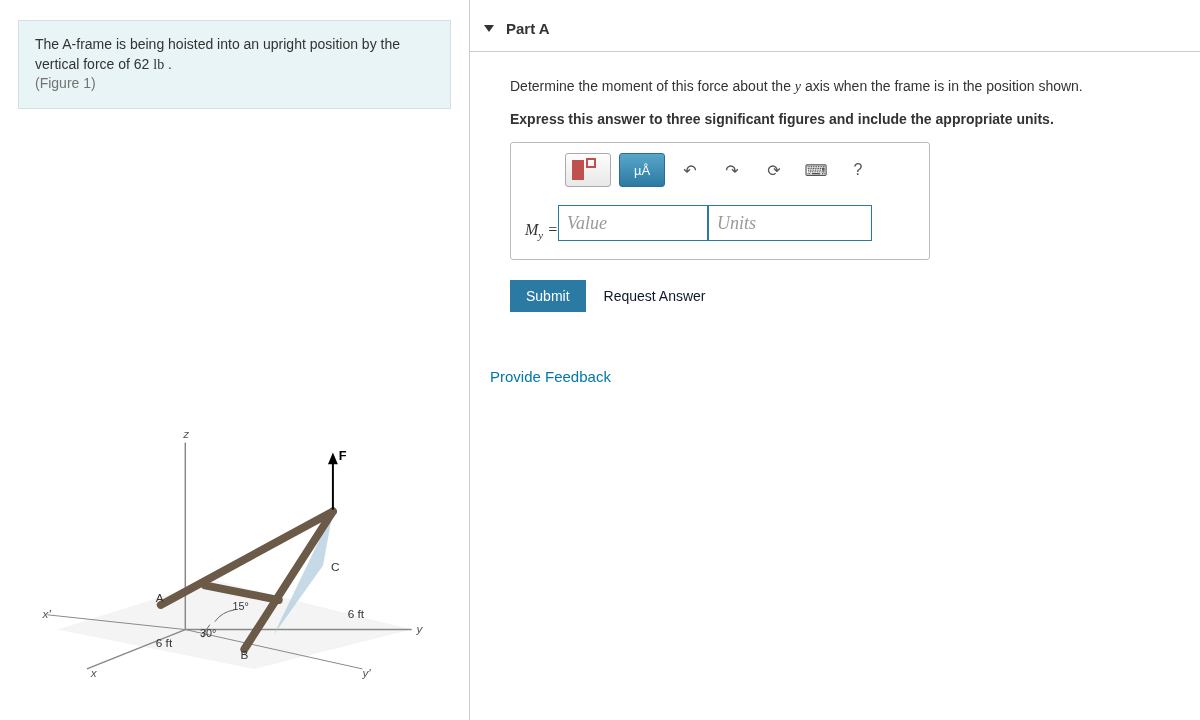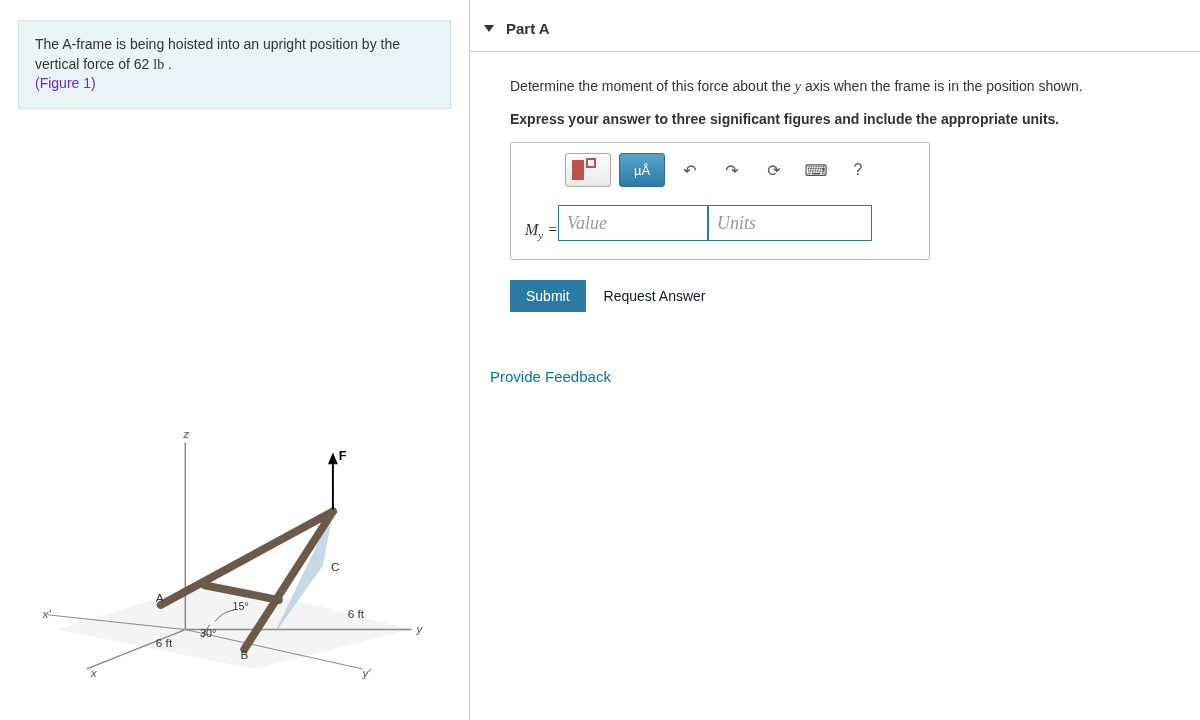--- a/index.html
+++ b/index.html
@@ -26,21 +26,21 @@
     padding: 10px 0 0 0;
   }
   .problem-box {
     margin: 20px 18px 10px 18px;
     padding: 14px 16px;
     background: #e8f4f6;
     border: 1px solid #cfe2e6;
     line-height: 1.4;
   }
   .problem-box .lb { font-family: Georgia, serif; }
-  .figure-link { color: #6d28d9; }
+  .figure-link { color: #737373; }
   .figure-section {
     margin-top: 230px;
     padding: 0 18px;
   }
   .figure-header {
     display: flex;
     align-items: center;
     justify-content: space-between;
     border-bottom: 1px solid #ccc;
     padding-bottom: 8px;
@@ -242,21 +242,21 @@
 <div class="right-col">
   <div class="part-header">
     <span class="caret-down"></span>
     <span>Part A</span>
   </div>
 
   <div class="part-body">
     <div class="instr">
       <span>Determine the moment of this force about the </span><span class="y">y</span><span> axis when the frame is in the position shown.</span>
     </div>
-    <div class="instr bold">Express your answer to three significant figures and include the appropriate units.</div>
+    <div class="instr bold">Express this answer to three significant figures and include the appropriate units.</div>
 
     <div class="answer-panel">
       <div class="toolbar">
         <div class="tb-templates"></div>
         <div class="tb-units">µÅ</div>
         <div class="tb-btn">↶</div>
         <div class="tb-btn">↷</div>
         <div class="tb-btn">⟳</div>
         <div class="tb-btn">⌨</div>
         <div class="tb-btn">?</div>

